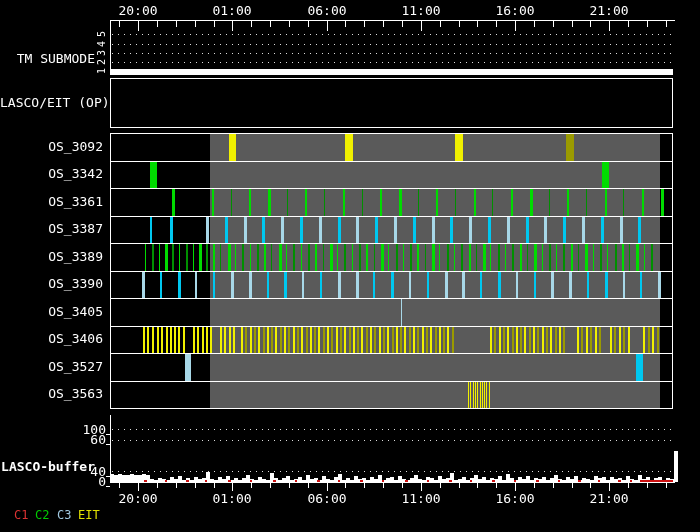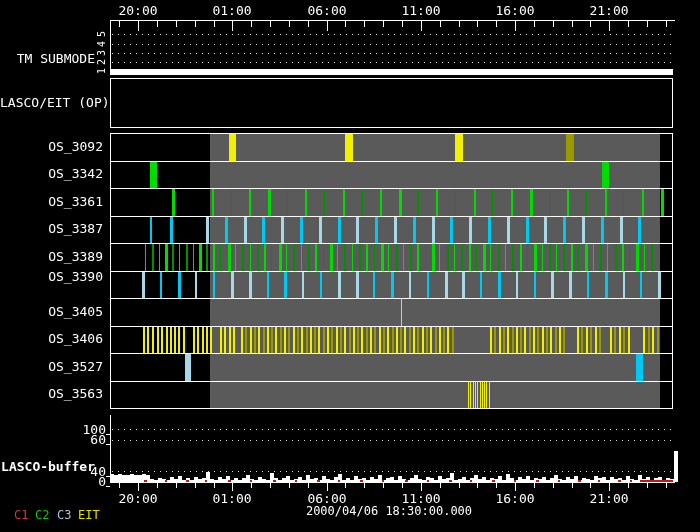--- a/index.html
+++ b/index.html
@@ -32,21 +32,21 @@
 
 <div class="screen">
 
   <div class="lbl rlbl" style="left:0;top:52px;width:95px;">TM SUBMODE</div>
   <div class="lbl rlbl" style="left:0;top:96px;width:108px;">LASCO/EIT (OP)</div>
   <div class="lbl rlbl" style="left:0;top:140px;width:103px;">OS_3092</div>
   <div class="lbl rlbl" style="left:0;top:167px;width:103px;">OS_3342</div>
   <div class="lbl rlbl" style="left:0;top:195px;width:103px;">OS_3361</div>
   <div class="lbl rlbl" style="left:0;top:222px;width:103px;">OS_3387</div>
   <div class="lbl rlbl" style="left:0;top:250px;width:103px;">OS_3389</div>
-  <div class="lbl rlbl" style="left:0;top:270px;width:103px;">OS_3390</div>
+  <div class="lbl rlbl" style="left:0;top:277px;width:103px;">OS_3390</div>
   <div class="lbl rlbl" style="left:0;top:305px;width:103px;">OS_3405</div>
   <div class="lbl rlbl" style="left:0;top:332px;width:103px;">OS_3406</div>
   <div class="lbl rlbl" style="left:0;top:360px;width:103px;">OS_3527</div>
   <div class="lbl rlbl" style="left:0;top:387px;width:103px;">OS_3563</div>
   <div class="lbl rlbl" style="left:0;top:460px;width:95px;font-weight:bold;">LASCO-buffer</div>
 
   <div class="lbl rlbl" style="left:0;top:423px;width:106px;">100</div>
   <div class="lbl rlbl" style="left:0;top:433px;width:106px;">60</div>
   <div class="lbl rlbl" style="left:0;top:465px;width:106px;">40</div>
   <div class="lbl rlbl" style="left:0;top:475px;width:106px;">0</div>
@@ -549,21 +549,20 @@
       <div class="redmark" style="left: 404px; width: 2px; background: rgb(204, 17, 17);"></div>
       <div class="redmark" style="left: 426px; width: 3px; background: rgb(204, 17, 17);"></div>
       <div class="redmark" style="left: 448px; width: 2px; background: rgb(204, 17, 17);"></div>
       <div class="redmark" style="left: 468px; width: 3px; background: rgb(204, 17, 17);"></div>
       <div class="redmark" style="left: 488px; width: 2px; background: rgb(204, 17, 17);"></div>
       <div class="redmark" style="left: 508px; width: 3px; background: rgb(204, 17, 17);"></div>
       <div class="redmark" style="left: 520px; width: 2px; background: rgb(204, 17, 17);"></div>
       <div class="redmark" style="left: 530px; width: 33px; background: rgb(204, 17, 17);"></div>
     </div>
 
-  <div class="lbl clbl" style="left:299px;top:505px;width:180px;font-size:12px;">2000/04/06 18:30:00.000</div>
 
   <span class="legitem" style="left: 14px; top: 509px; color: rgb(221, 51, 51);">C1</span>
   <span class="legitem" style="left: 35px; top: 509px; color: rgb(0, 204, 0);">C2</span>
   <span class="legitem" style="left: 57px; top: 509px; color: rgb(160, 200, 224);">C3</span>
   <span class="legitem" style="left: 78px; top: 509px; color: rgb(224, 224, 0);">EIT</span>
 <div class="tick" style="left: 119.4px; top: 21px; height: 6px;"></div>
     <div class="tick" style="left: 119.4px; top: 483px; height: 5px;"></div>
     <div class="tick" style="left: 138.24px; top: 21px; height: 10px;"></div>
     <div class="tick" style="left: 138.24px; top: 483px; height: 8px;"></div>
     <div class="tick" style="left: 157.08px; top: 21px; height: 6px;"></div>

